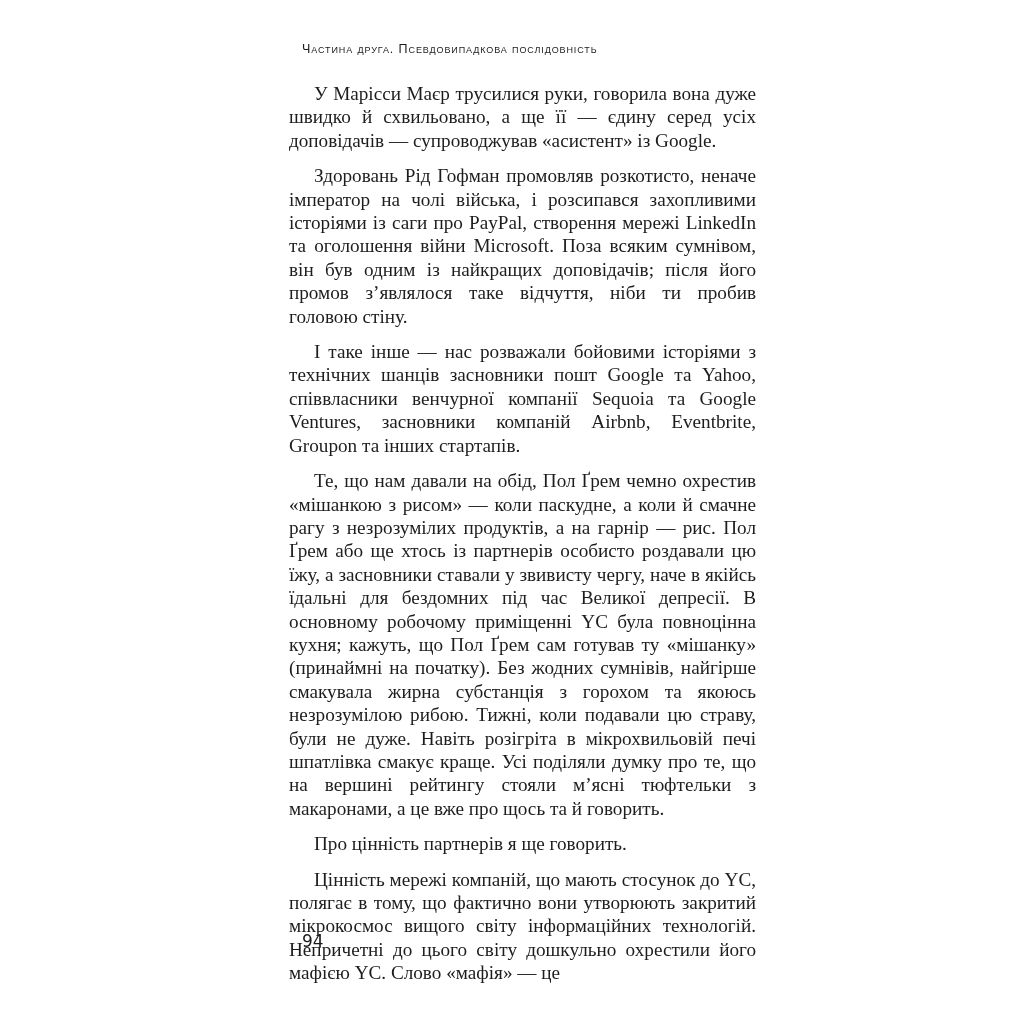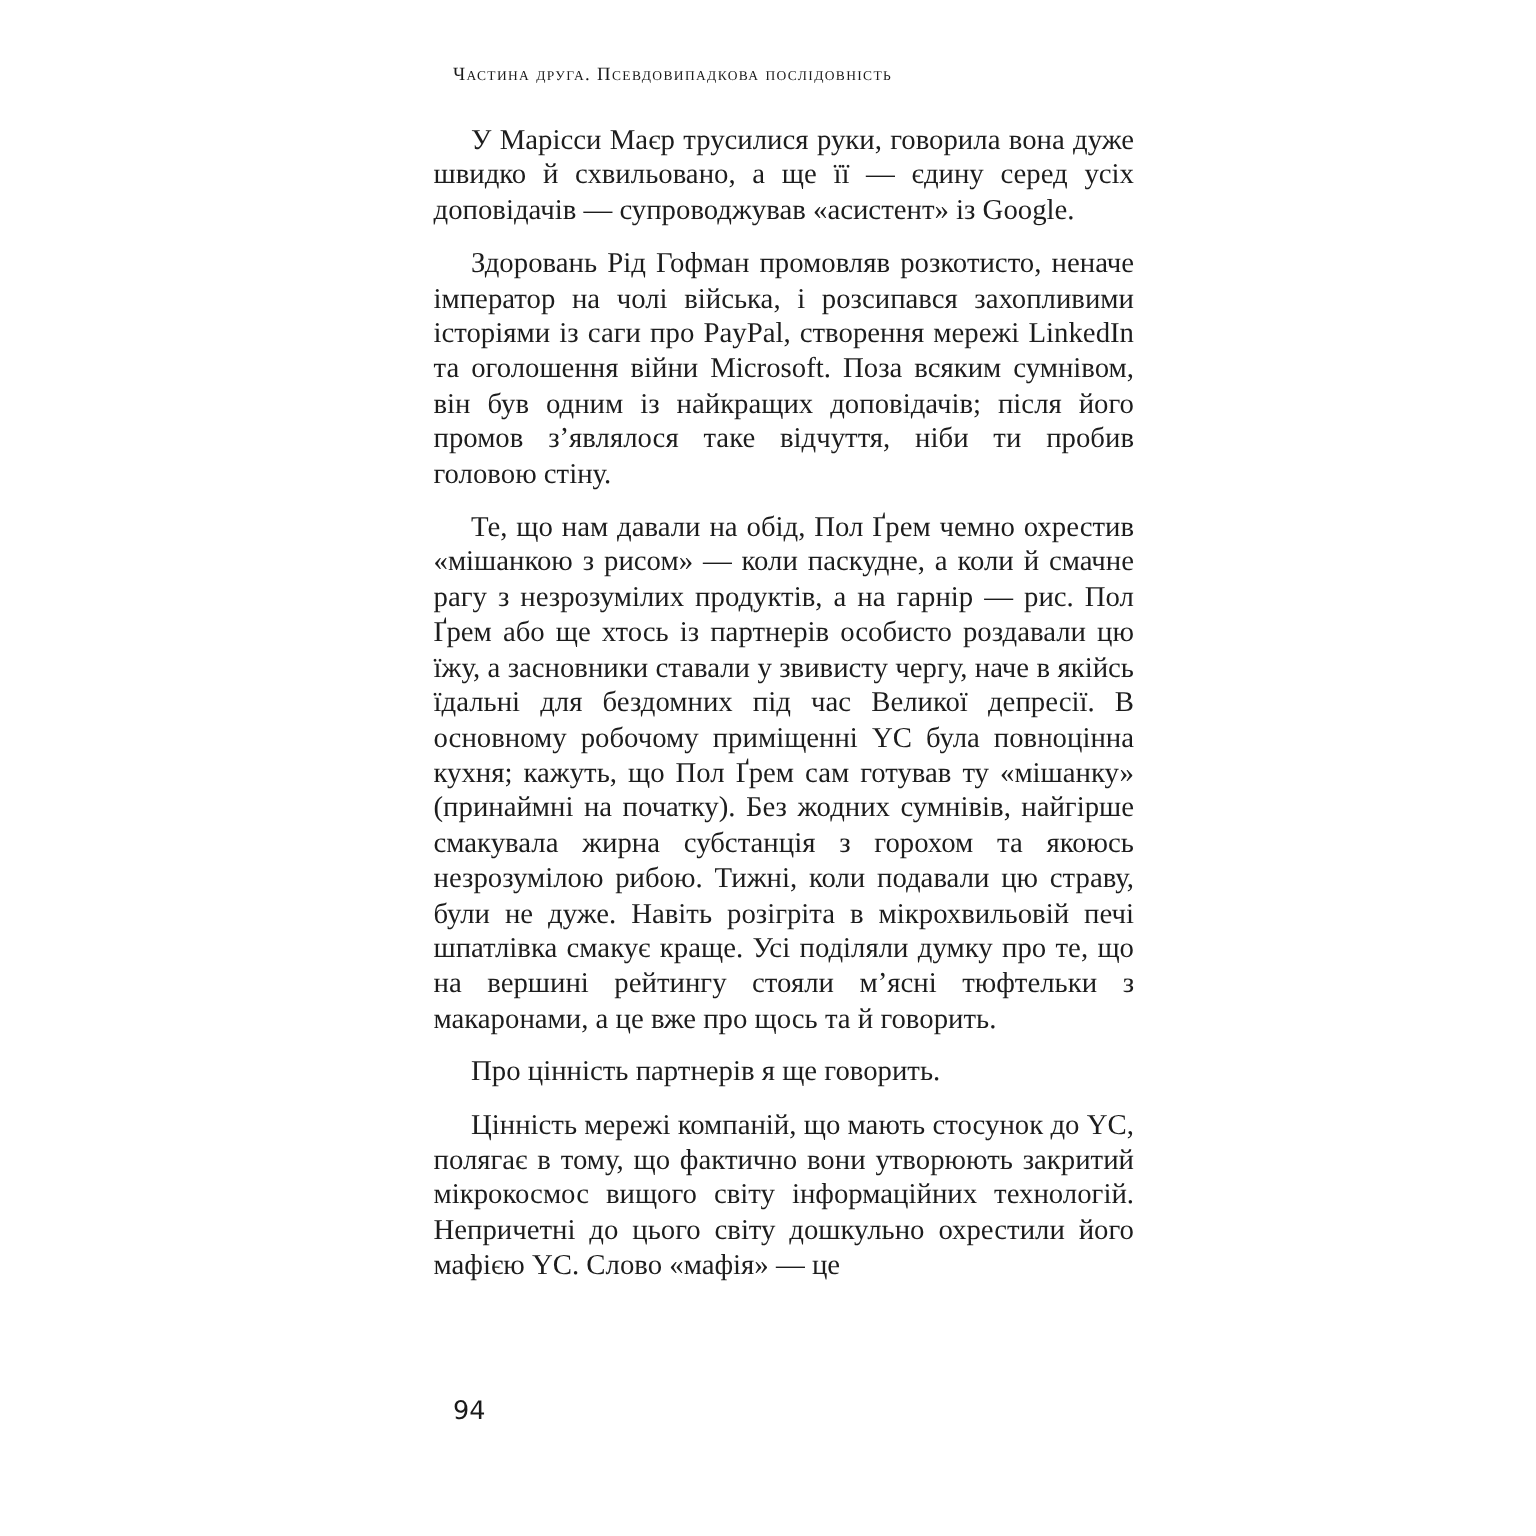--- a/index.html
+++ b/index.html
@@ -17,21 +17,21 @@
     position: absolute;
     left: 277px;
     top: 0;
     width: 491px;
     height: 1024px;
   }
   .running-head {
     position: absolute;
     left: 25px;
     top: 42px;
-    font-family: Liberation Serif, serif;
+    font-family: Liberation Sans, sans-serif;
     font-size: 12.5px;
     letter-spacing: 0.9px;
     color: #1a1a1a;
     font-variant: small-caps;
     white-space: nowrap;
   }
   .body-text {
     position: absolute;
     left: 0;
     top: 70px;
@@ -59,19 +59,20 @@
 </style>
 </head>
 <body>
 
 <div class="page">
   <div class="running-head">Частина друга. Псевдовипадкова послідовність</div>
 
   <div class="body-text">
     <p>У Марісси Маєр трусилися руки, говорила вона дуже швидко й схвильовано, а ще її — єдину серед усіх доповідачів — супроводжував «асистент» із Google.</p>
     <p>Здоровань Рід Гофман промовляв розкотисто, неначе імператор на чолі війська, і розсипався захопливими історіями із саги про PayPal, створення мережі LinkedIn та оголошення війни Microsoft. Поза всяким сумнівом, він був одним із найкращих доповідачів; після його промов з’являлося таке відчуття, ніби ти пробив головою стіну.</p>
+    <p>І таке інше — нас розважали бойовими історіями з технічних шанців засновники пошт Google та Yahoo, співвласники венчурної компанії Sequoia та Google Ventures, засновники компаній Airbnb, Eventbrite, Groupon та інших стартапів.</p>
     <p>Те, що нам давали на обід, Пол Ґрем чемно охрестив «мішанкою з рисом» — коли паскудне, а коли й смачне рагу з незрозумілих продуктів, а на гарнір — рис. Пол Ґрем або ще хтось із партнерів особисто роздавали цю їжу, а засновники ставали у звивисту чергу, наче в якійсь їдальні для бездомних під час Великої депресії. В основному робочому приміщенні YC була повноцінна кухня; кажуть, що Пол Ґрем сам готував ту «мішанку» (принаймні на початку). Без жодних сумнівів, найгірше смакувала жирна субстанція з горохом та якоюсь незрозумілою рибою. Тижні, коли подавали цю страву, були не дуже. Навіть розігріта в мікрохвильовій печі шпатлівка смакує краще. Усі поділяли думку про те, що на вершині рейтингу стояли м’ясні тюфтельки з макаронами, а це вже про щось та й говорить.</p>
     <p>Про цінність партнерів я ще говорить.</p>
     <p>Цінність мережі компаній, що мають стосунок до YC, полягає в тому, що фактично вони утворюють закритий мікрокосмос вищого світу інформаційних технологій. Непричетні до цього світу дошкульно охрестили його мафією YC. Слово «мафія» — це</p>
   </div>
 
   <div class="folio">94</div>
 </div>
 
 </body></html>

